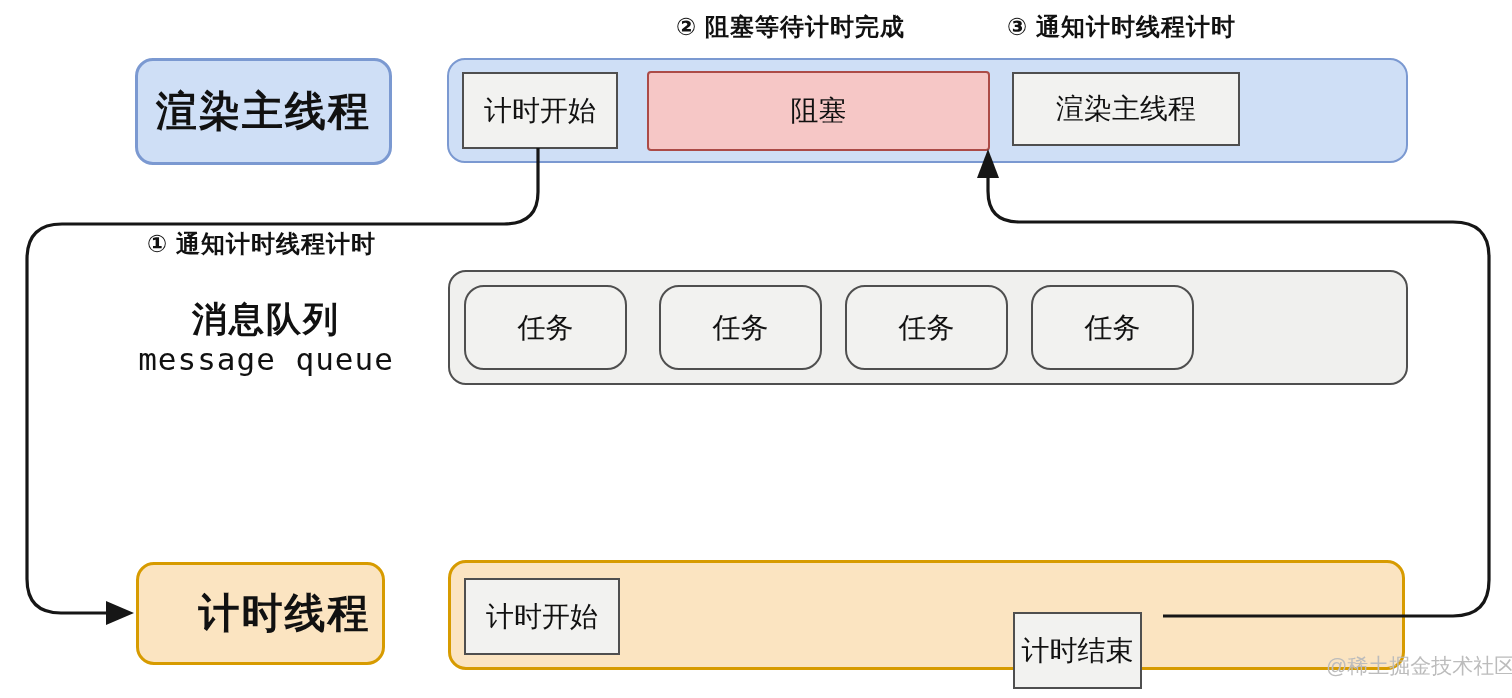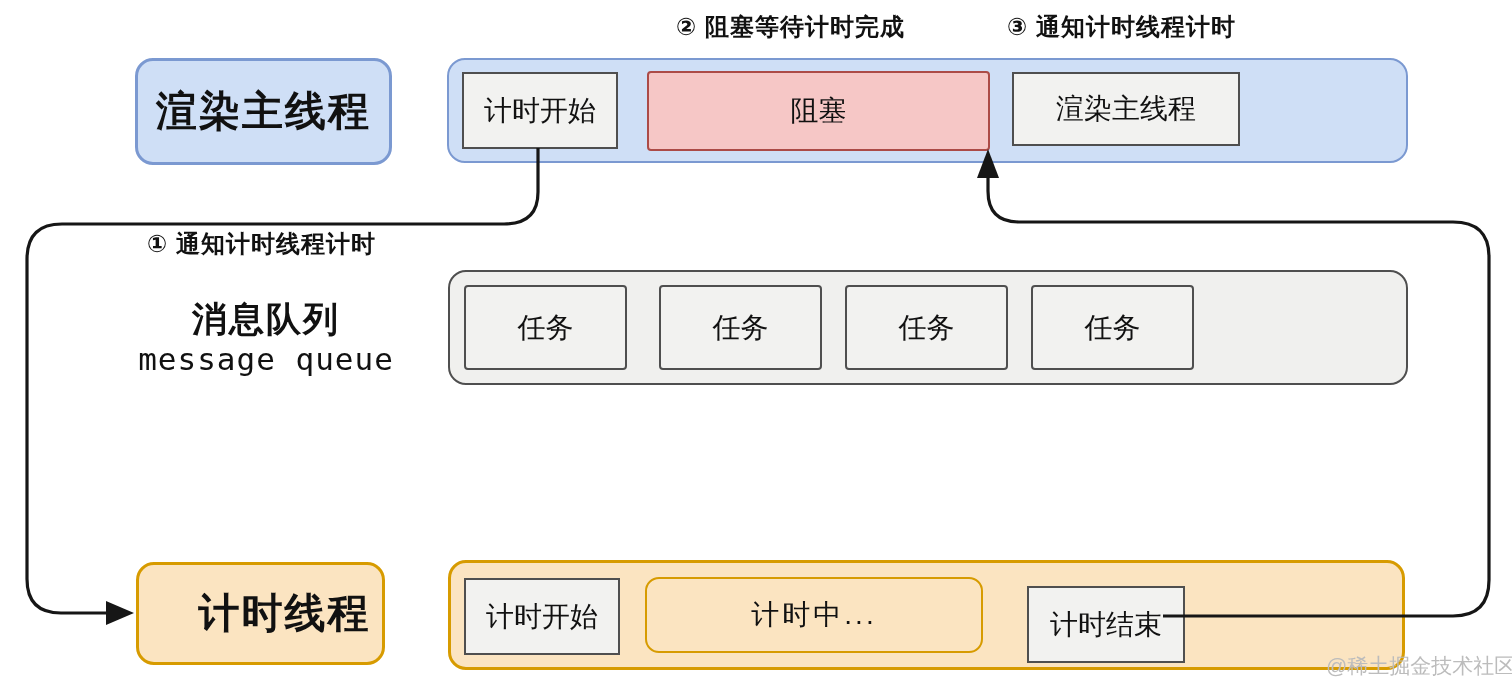--- a/index.html
+++ b/index.html
@@ -14,21 +14,21 @@
   .blue-box{background:var(--blue-fill);border:3px solid var(--blue-border);}
   .orange-box{background:var(--orange-fill);border:3px solid var(--orange-border);}
   .container{border-radius:18px;}
   .container.blue{background:var(--blue-fill);border:2.5px solid var(--blue-border);}
   .container.gray{background:var(--queue-fill);border:2.5px solid var(--gray-border);}
   .container.orange{background:var(--orange-fill);border:3px solid var(--orange-border);}
   .block{border-radius:0;font-size:28px;font-weight:500;white-space:nowrap;}
   .block.gray{background:var(--gray-fill);border:2.5px solid var(--gray-border);}
   .block.red{background:var(--red-fill);border:2.5px solid var(--red-border);border-radius:4px;}
   .block.orangein{background:var(--orange-fill);border:2.5px solid var(--orange-border);border-radius:14px;}
-  .task{border-radius:4px;font-size:28px;font-weight:500;
+  .task{border-radius:20px;font-size:28px;font-weight:500;
         background:var(--gray-fill);border:2.5px solid var(--gray-border);}
   .mq-title{font-size:35px;font-weight:700;text-align:center;letter-spacing:2px;}
   .mq-sub{font-family:"DejaVu Sans Mono","Liberation Mono",monospace;font-size:31px;
           font-weight:400;text-align:center;letter-spacing:1px;}
   .watermark{font-size:21px;color:#bcbcbc;white-space:nowrap;}
   svg.arrows{position:absolute;left:0;top:0;pointer-events:none;}
 </style>
 </head>
 <body>
 
@@ -68,24 +68,21 @@
     <span>任务</span>
   </div>
 
   <div class="abs flexc title-box orange-box" style="left:136px;top:562px;width:249px;height:103px;padding-left:48px;">
     <span>计时线程</span>
   </div>
   <div class="abs container orange" style="left:448px;top:560px;width:957px;height:110px;"></div>
   <div class="abs flexc block gray" style="left:464px;top:578px;width:156px;height:77px;">
     <span>计时开始</span>
   </div>
-  <div class="abs flexc block orangein" style="left:645px;top:577px;width:338px;height:76px;">
-    <span style="letter-spacing:3px;">计时中...</span>
-  </div>
-  <div class="abs flexc block gray" style="left:1013px;top:586px;width:158px;height:77px;margin-left:14px;">
+  <div class="abs flexc block gray" style="left:1013px;top:612px;width:129px;height:77px;">
     <span>计时结束</span>
   </div>
 
   <svg class="arrows" width="1512" height="698" viewBox="0 0 1512 698">
     <path d="M 538 148 L 538 192 Q 538 224 504 224 L 62 224 Q 27 224 27 259 L 27 579 Q 27 613 61 613 L 110 613" fill="none" stroke="#161616" stroke-width="3.2"></path>
     <polygon points="134,613 106,601 106,625" fill="#161616"></polygon>
     <path d="M 1163 616 L 1453 616 Q 1489 616 1489 580 L 1489 257 Q 1489 222 1453 222 L 1019 222 Q 988 222 988 191 L 988 174" fill="none" stroke="#161616" stroke-width="3.2"></path>
     <polygon points="988,149 977,178 999,178" fill="#161616"></polygon>
   </svg>
 

